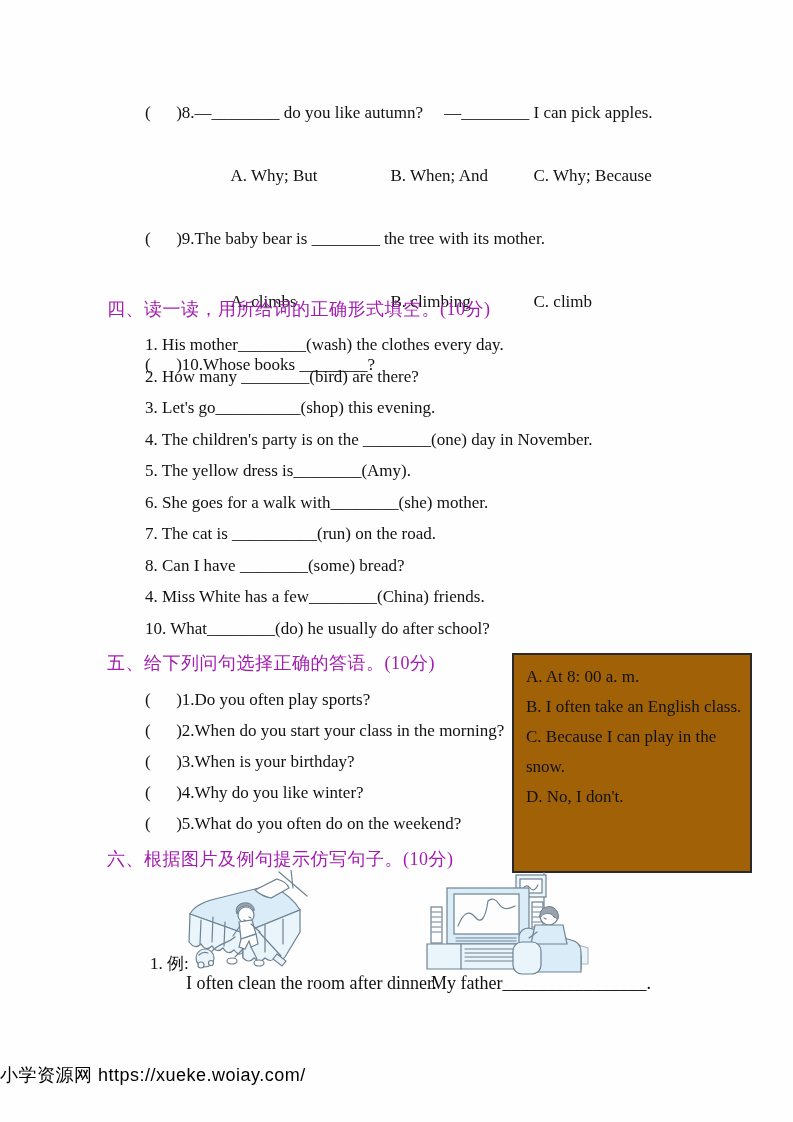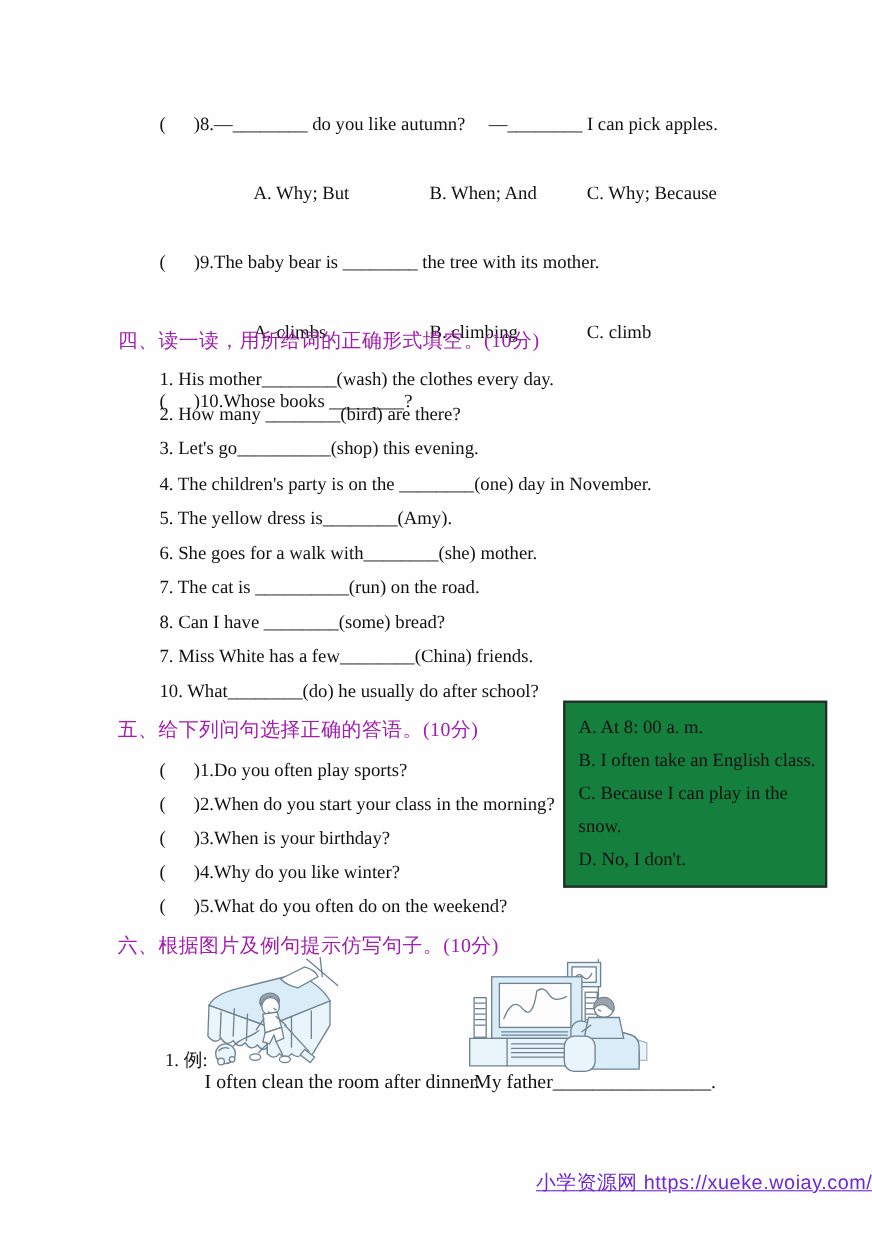--- a/index.html
+++ b/index.html
@@ -21,36 +21,35 @@
   .sec-heading {
     font-size:18px; line-height:34px; padding-left:107px; white-space:pre;
     color:#a21caf; letter-spacing:0.5px;
   }
 
   .sec4-items { margin-top:3px; }
   .sec5-items { margin-top:4px; }
   .sec5-items .line { line-height:31px; }
 
   .answer-box {
-    position:absolute; left:512px; top:637px; width:240px; height:170px;
-    border:2px solid #2a2a2a; background:#15803d;
+    position:absolute; left:512px; top:653px; width:240px; height:220px;
+    border:2px solid #2a2a2a; background:#a16207;
     padding:7px 6px 0 12px;
   }
   .answer-box .ans-line { font-size:17px; line-height:30px; white-space:normal; }
 
   .pic-wrap { position:absolute; }
   .example-label { position:absolute; left:150px; top:952px; font-size:17px; white-space:pre; }
   .example-row { position:absolute; left:168px; top:952px; font-size:18px; white-space:pre; }
   .example-sentence { display:inline-block; width:245px; }
 
   .footer {
-    position:absolute; left:0; right:0; top:1063px; text-align:right;
-    font-family:"Liberation Sans", sans-serif; font-size:18px; color:#6d28d9;
+    position:absolute; left:0; right:0; top:1063px; text-align:left;
+    font-family:"Liberation Sans", sans-serif; font-size:18px; color:#000000;
     letter-spacing:0.5px;
-    text-decoration:underline;
   }
 
   svg .ln { stroke:#6e8291; stroke-width:1.2; fill:none; stroke-linecap:round; stroke-linejoin:round; }
   svg .fill-blue { fill:#d9ecf8; stroke:#6e8291; stroke-width:1.2; }
   svg .fill-blue2 { fill:#e9f4fb; stroke:#6e8291; stroke-width:1.2; }
   svg .fill-white { fill:#fdfdfd; stroke:#6e8291; stroke-width:1.2; }
   svg .hair { fill:#9aa3ab; stroke:#6e8291; stroke-width:1; }
 </style>
 </head>
 <body>
@@ -73,21 +72,21 @@
     <div class="sec-heading">四、读一读，用所给词的正确形式填空。(10分)</div>
     <div class="sec4-items">
       <div class="line">1. His mother________(wash) the clothes every day.</div>
       <div class="line">2. How many ________(bird) are there?</div>
       <div class="line">3. Let's go__________(shop) this evening.</div>
       <div class="line">4. The children's party is on the ________(one) day in November.</div>
       <div class="line">5. The yellow dress is________(Amy).</div>
       <div class="line">6. She goes for a walk with________(she) mother.</div>
       <div class="line">7. The cat is __________(run) on the road.</div>
       <div class="line">8. Can I have ________(some) bread?</div>
-      <div class="line">7. Miss White has a few________(China) friends.</div>
+      <div class="line">4. Miss White has a few________(China) friends.</div>
       <div class="line">10. What________(do) he usually do after school?</div>
     </div>
   </div>
 
   <div class="abs" style="top:646px">
     <div class="sec-heading">五、给下列问句选择正确的答语。(10分)</div>
     <div class="sec5-items">
       <div class="line">(      )1.Do you often play sports?</div>
       <div class="line">(      )2.When do you start your class in the morning?</div>
       <div class="line">(      )3.When is your birthday?</div>

